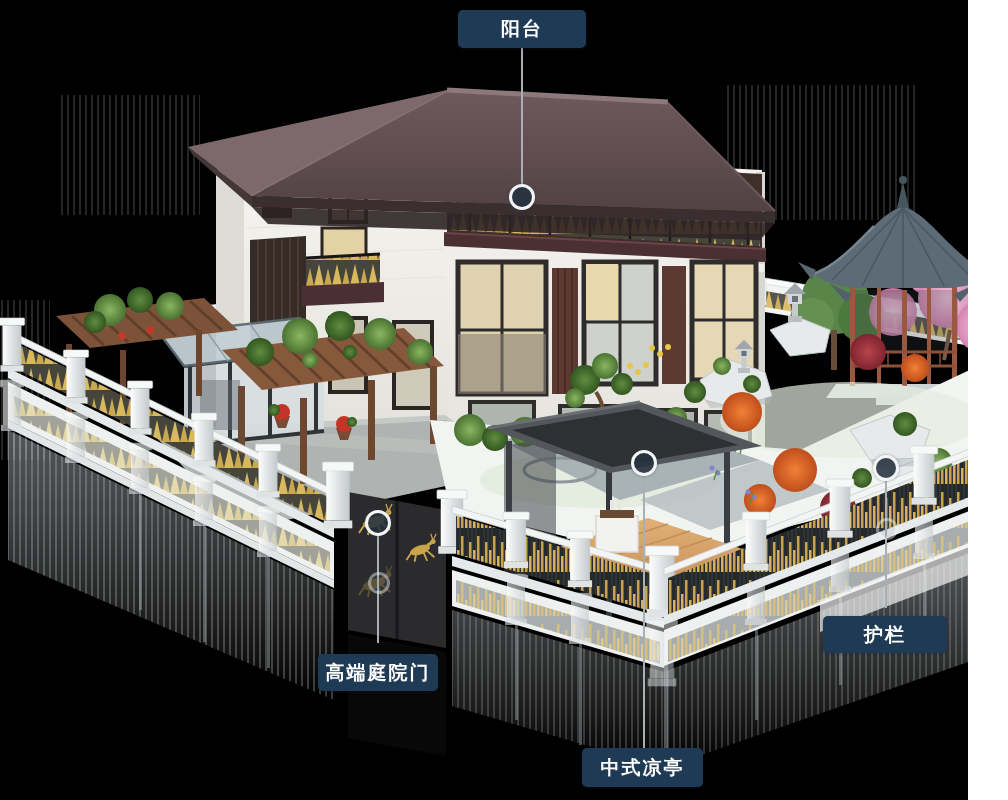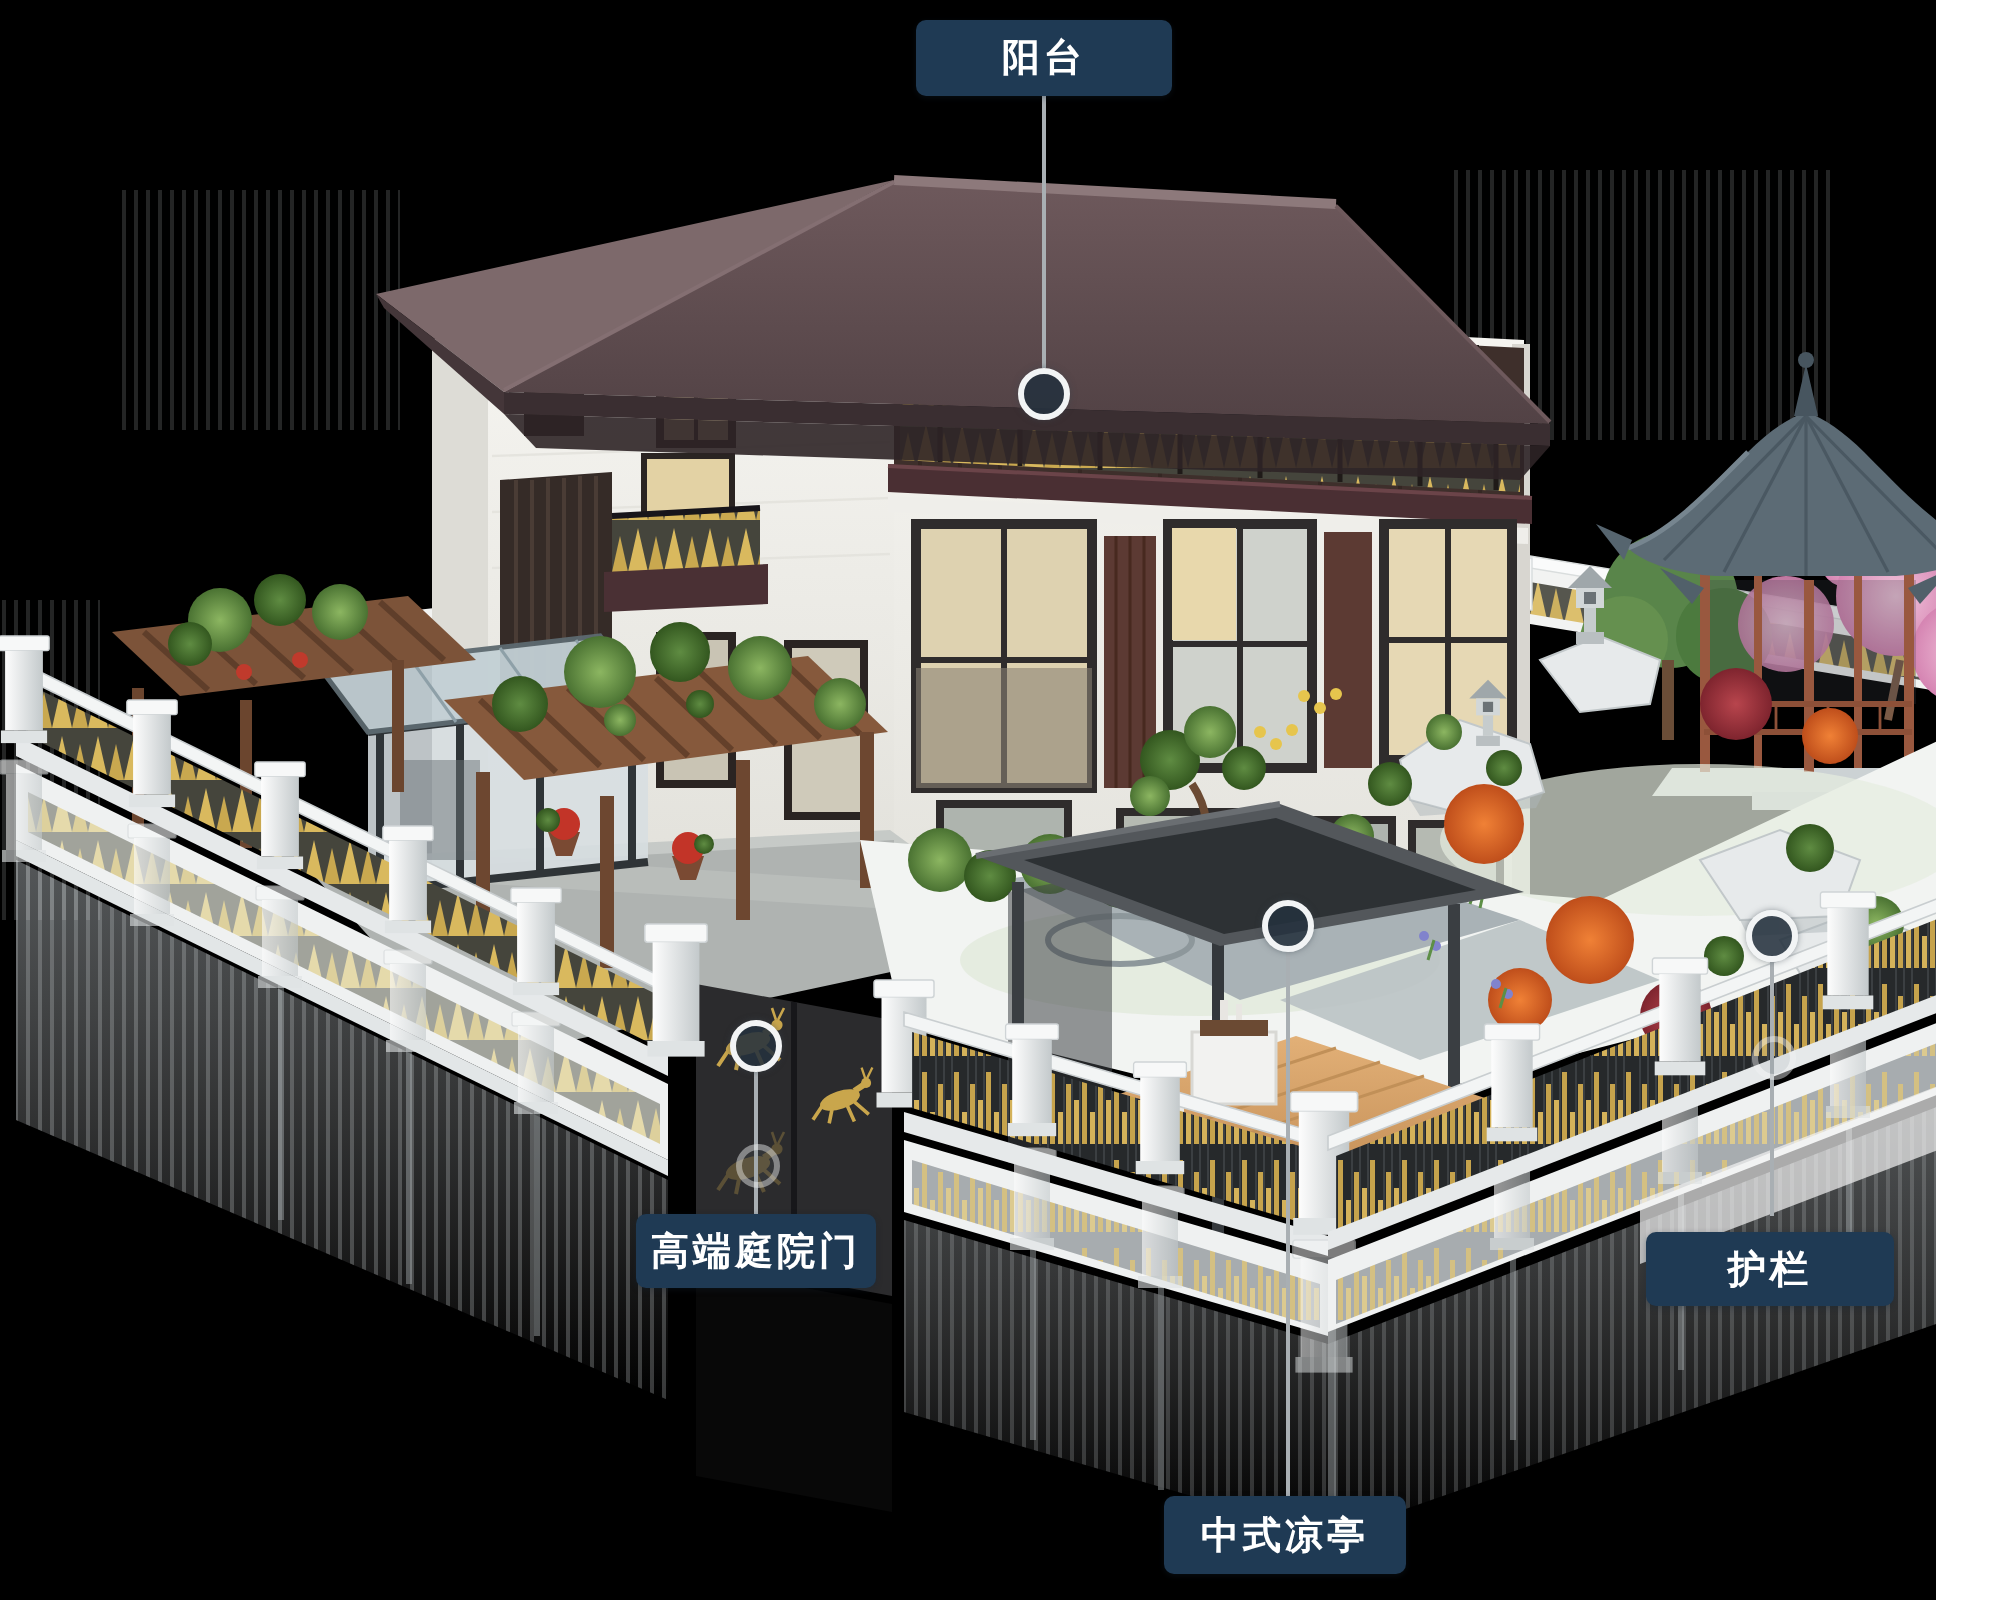--- a/index.html
+++ b/index.html
@@ -558,21 +558,21 @@
 <div>
   <div class="leader" style="left:521px;top:48px;height:136px"></div>
   <div class="marker" style="left:509px;top:184px"></div>
   <div class="callout-box" style="left:458px;top:10px;width:128px;height:38px">阳台</div>
 </div>
 
 <div>
   <div class="leader" style="left:377px;top:536px;height:107px"></div>
   <div class="marker-ghost" style="left:368px;top:572px"></div>
   <div class="marker" style="left:365px;top:510px"></div>
-  <div class="callout-box" style="left:318px;top:607px;width:120px;height:37px">高端庭院门</div>
+  <div class="callout-box" style="left:318px;top:654px;width:120px;height:37px">高端庭院门</div>
 </div>
 
 <div>
   <div class="leader" style="left:643px;top:476px;height:272px"></div>
   <div class="marker" style="left:631px;top:450px"></div>
   <div class="callout-box" style="left:582px;top:748px;width:121px;height:39px">中式凉亭</div>
 </div>
 
 <div>
   <div class="leader" style="left:885px;top:481px;height:127px"></div>

